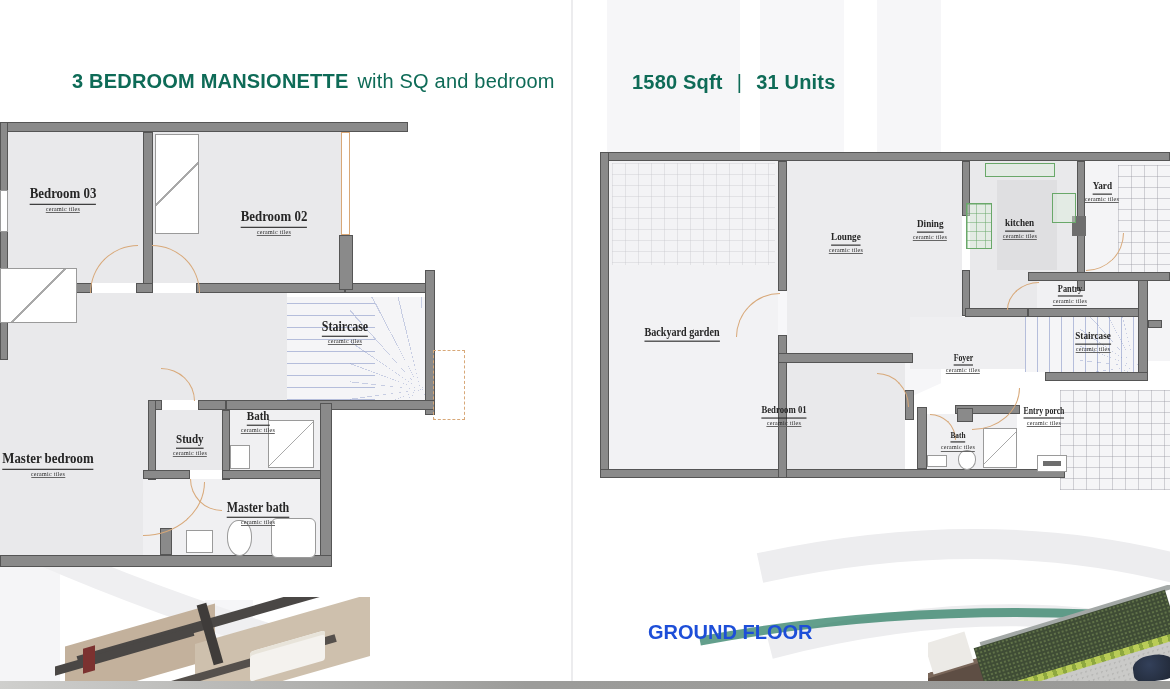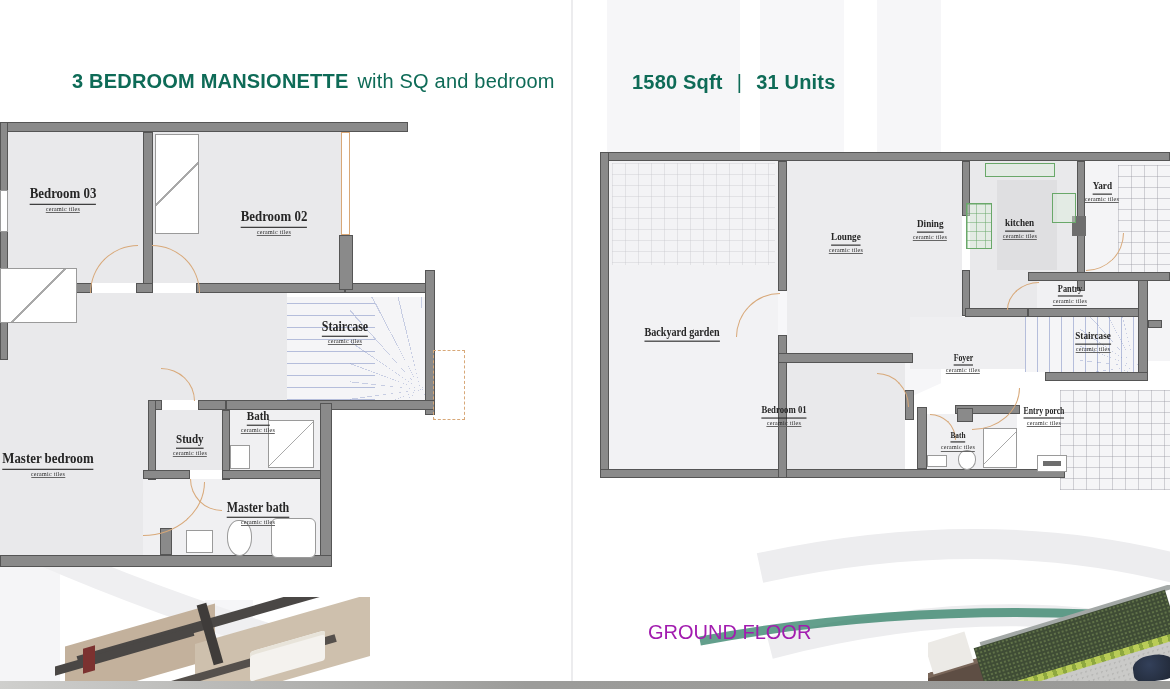--- a/index.html
+++ b/index.html
@@ -33,21 +33,21 @@
   
   .lbl{position:absolute;transform:translateX(-50%);text-align:center;color:#262626;
        font-family:"Liberation Serif",serif;font-weight:bold;line-height:1.05;white-space:nowrap;}
   .lbl .nm{display:inline-block;border-bottom:1.2px solid #262626;padding-bottom:1px;transform:scale(.92,1.1);}
   .lbl .sub{display:table;font-size:6px;font-weight:normal;border-bottom:.8px solid #666;margin:2px auto 0;letter-spacing:.3px;}
   
   .head{position:absolute;color:#0e6b57;font-size:20px;letter-spacing:.2px;}
   .head b{font-weight:bold;}
   .head .tail{font-weight:normal;margin-left:9px;}
   .head .sep{font-weight:normal;margin:0 14px;}
-  .ground{position:absolute;color:#a21caf;font-size:20px;font-weight:normal;z-index:7;}
+  .ground{position:absolute;color:#1d4ed8;font-size:20px;font-weight:bold;z-index:7;}
   
   .r3d{position:absolute;overflow:hidden;z-index:5;}
   .r3d i{position:absolute;display:block;}
   #bottombar{position:absolute;left:0;top:681px;width:1170px;height:8px;z-index:6;
              background:linear-gradient(90deg,#cfcfcd,#9c9c9a 45%,#9a9a98);}
   #pagesplit{position:absolute;left:571px;top:0;width:2px;height:689px;background:#ececee;z-index:0;}
   svg.decor{position:absolute;left:0;top:0;z-index:1;pointer-events:none;}
   .plan{position:absolute;left:0;top:0;z-index:3;}
 </style>
 </head>

